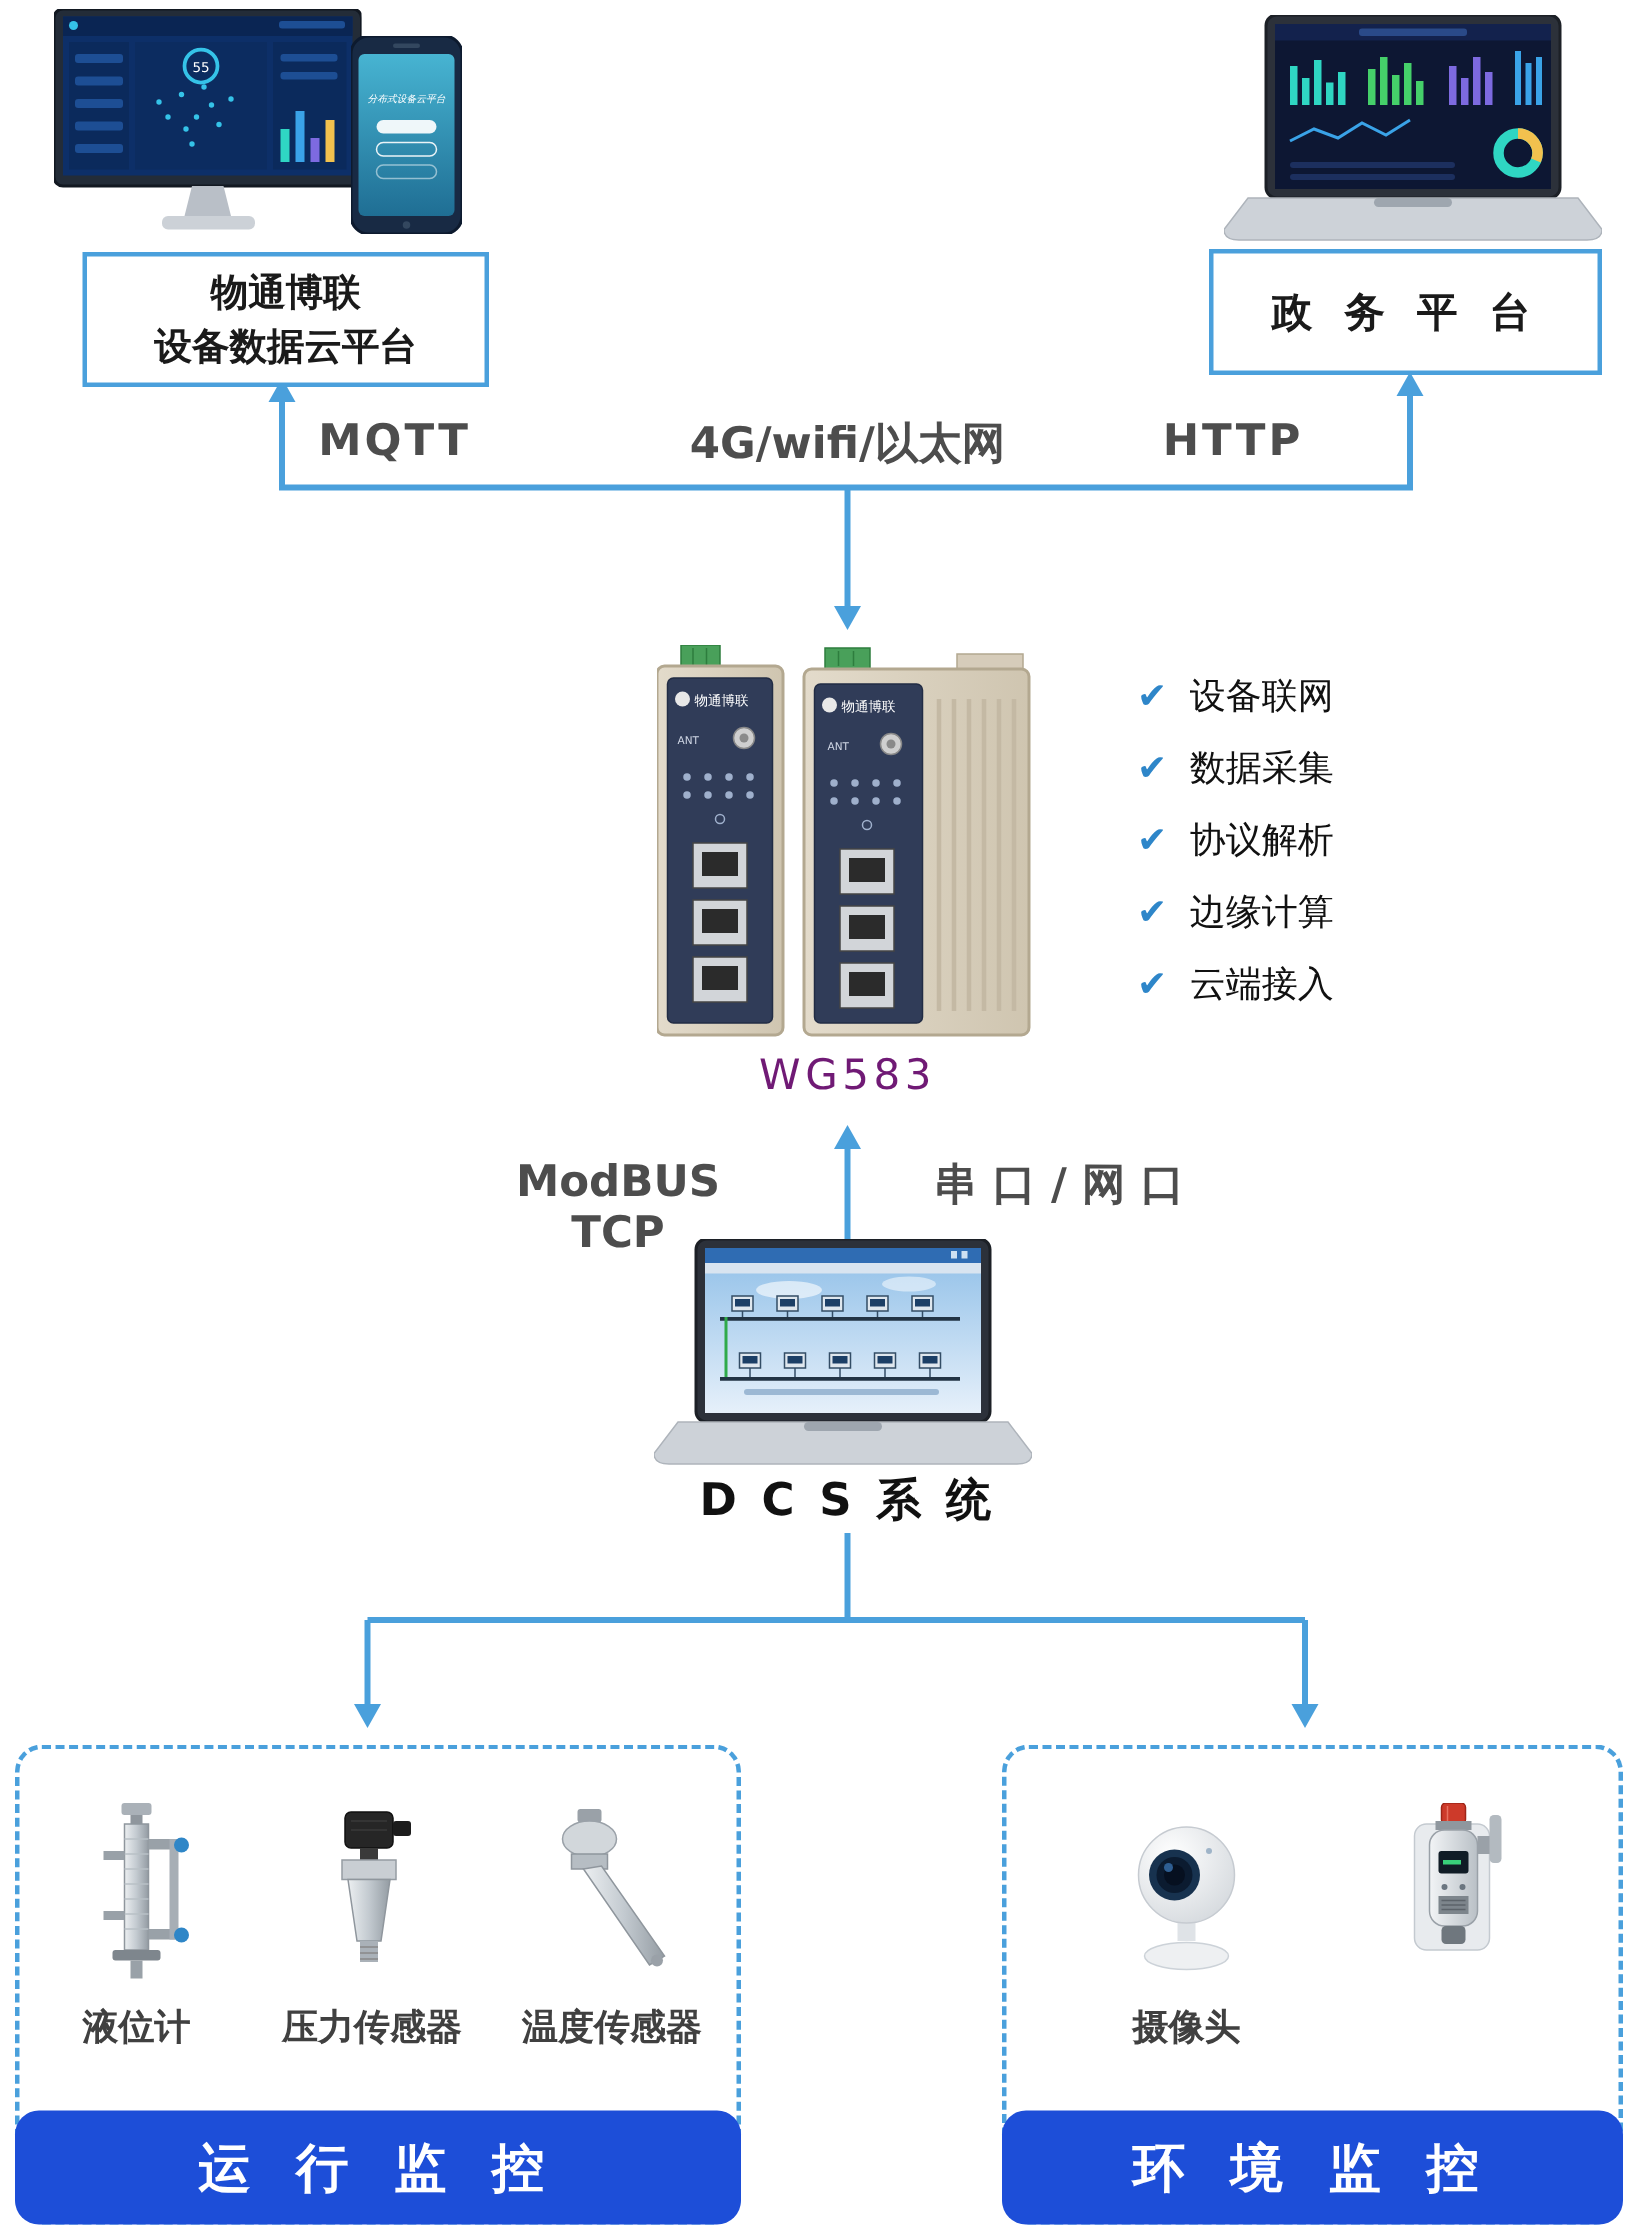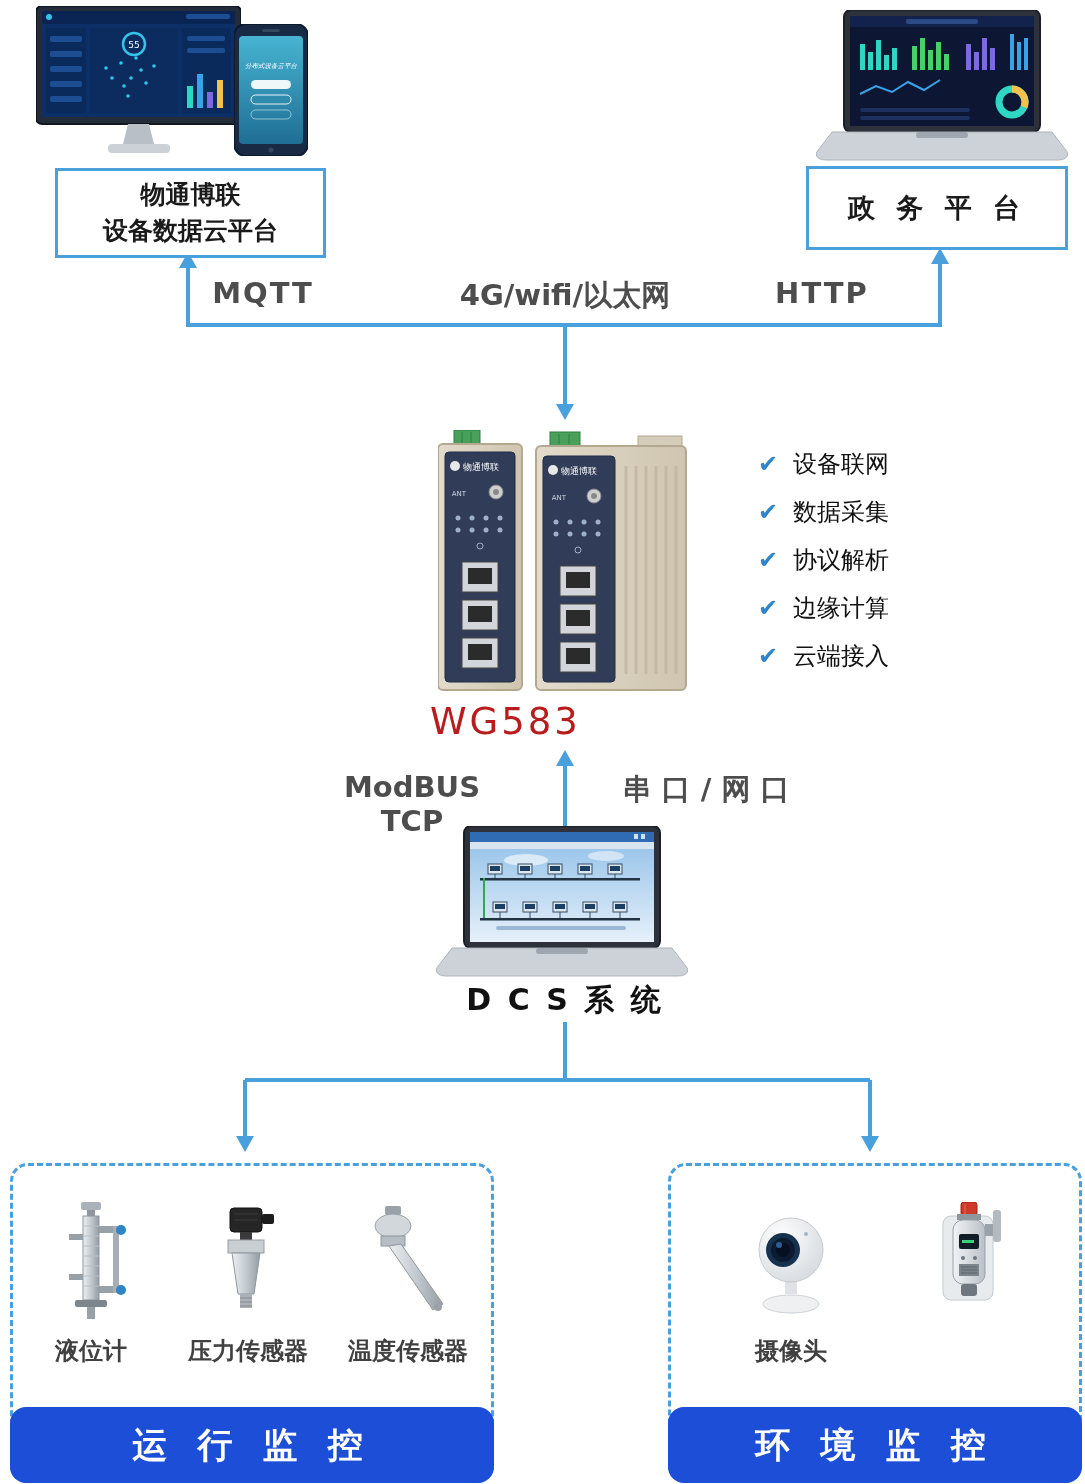--- a/index.html
+++ b/index.html
@@ -23,22 +23,22 @@
   .laptop-dcs{left:436px;top:826px;width:252px;height:155px;}
 
   
   .link-label{position:absolute;z-index:2;font-weight:bold;font-size:29px;color:#4d4d4d;text-align:center;}
   .lbl-mqtt{left:198px;top:276px;width:130px;letter-spacing:2px;}
   .lbl-net{left:400px;top:276px;width:330px;}
   .lbl-http{left:752px;top:276px;width:140px;letter-spacing:2px;}
   .lbl-modbus{left:316px;top:770px;width:192px;}
   .lbl-serial{left:606px;top:770px;width:200px;}
 
-  .model-label{position:absolute;z-index:2;left:430px;top:700px;width:270px;text-align:left;
-               font-size:37px;color:#b91c1c;letter-spacing:3px;}
+  .model-label{position:absolute;z-index:2;left:430px;top:700px;width:270px;text-align:center;
+               font-size:28px;color:#701a75;letter-spacing:3px;}
   .dcs-label{position:absolute;z-index:2;left:420px;top:980px;width:290px;text-align:center;
              font-size:30px;font-weight:bold;color:#111;letter-spacing:3px;}
 
   
   .features{position:absolute;z-index:2;left:758px;top:450px;list-style:none;margin:0;padding:0;}
   .features li{display:flex;align-items:center;height:27px;margin-bottom:21px;font-size:24px;color:#111;}
   .features .check{color:#2E86C9;font-weight:bold;font-size:24px;margin-right:15px;}
 
   
   .dashed-box{position:absolute;z-index:1;border:3px dashed #4AA0DC;border-radius:18px;background:#fff;}

